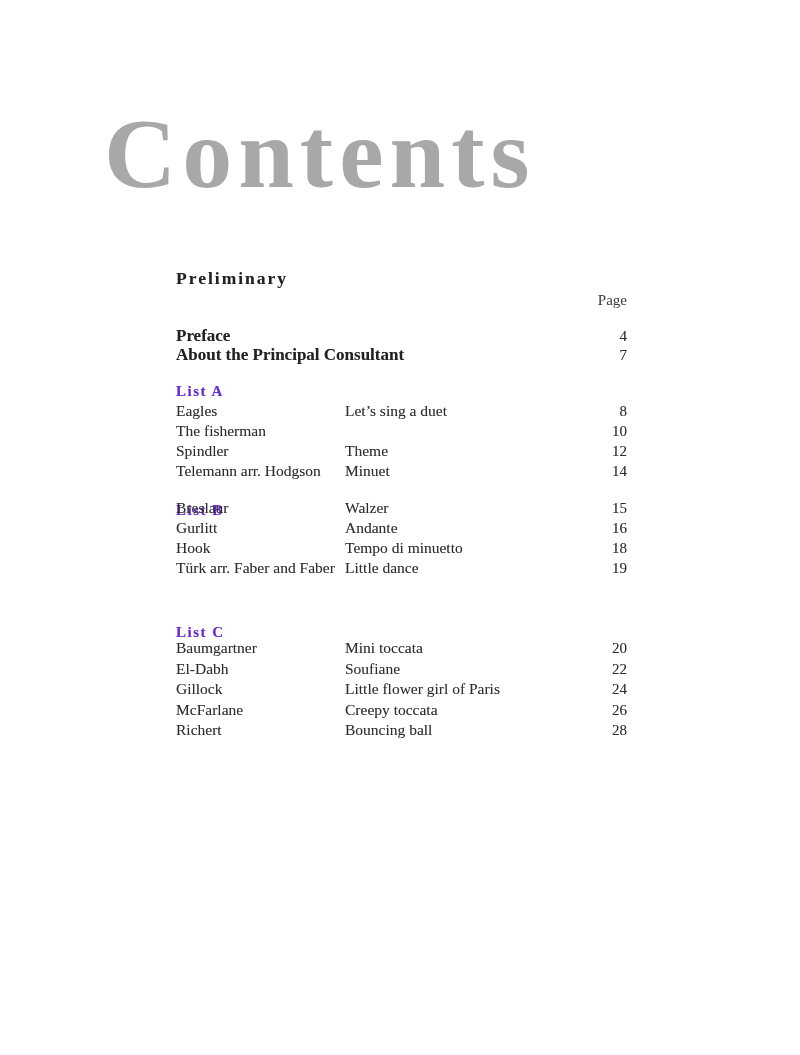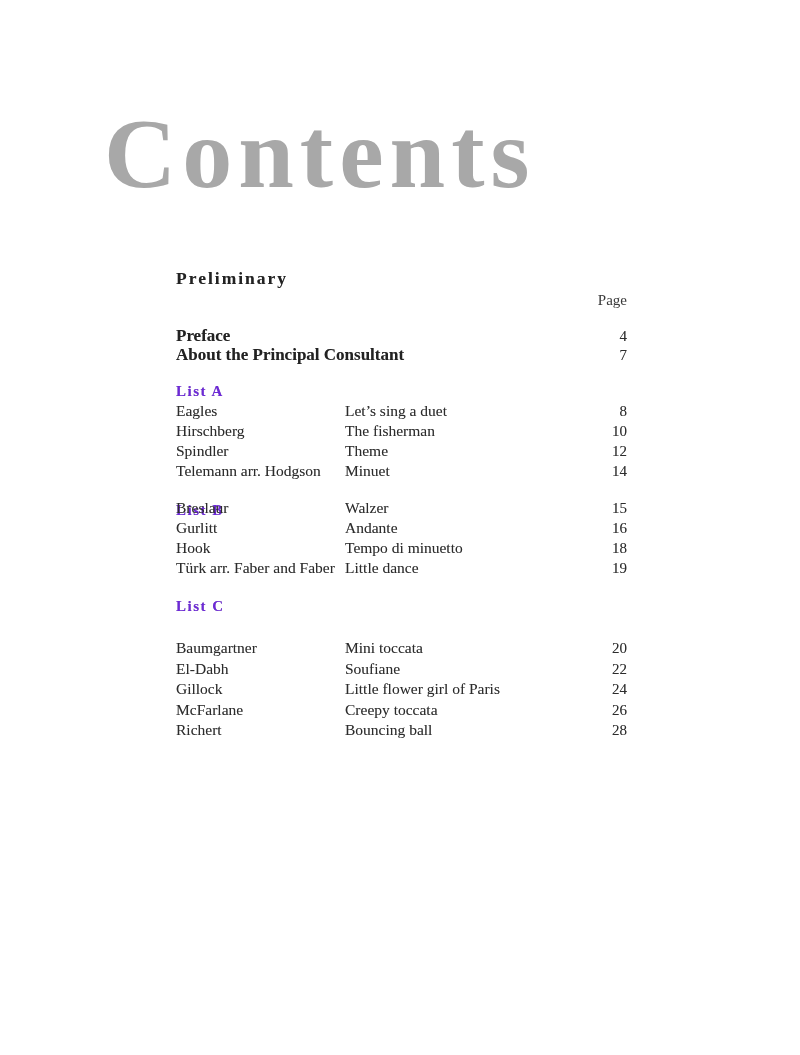--- a/index.html
+++ b/index.html
@@ -123,21 +123,20 @@
 
   <div class="abs content-col list-heading" style="top:381px;">List A</div>
 
   <div class="abs content-col toc-rows" style="top:401px;">
     <div class="toc-row">
       <span class="cell-composer">Eagles</span>
       <span class="cell-title">Let’s sing a duet</span>
       <span class="cell-page">8</span>
     </div>
     <div class="toc-row">
-      <span class="cell-composer">Hirschberg</span>
       <span class="cell-title">The fisherman</span>
       <span class="cell-page">10</span>
     </div>
     <div class="toc-row">
       <span class="cell-composer">Spindler</span>
       <span class="cell-title">Theme</span>
       <span class="cell-page">12</span>
     </div>
     <div class="toc-row">
       <span class="cell-composer">Telemann arr. Hodgson</span>
@@ -164,21 +163,21 @@
       <span class="cell-title">Tempo di minuetto</span>
       <span class="cell-page">18</span>
     </div>
     <div class="toc-row">
       <span class="cell-composer">Türk arr. Faber and Faber</span>
       <span class="cell-title">Little dance</span>
       <span class="cell-page">19</span>
     </div>
   </div>
 
-  <div class="abs content-col list-heading" style="top:596px;">List C</div>
+  <div class="abs content-col list-heading" style="top:622px;">List C</div>
 
   <div class="abs content-col toc-rows tight-c" style="top:638px;">
     <div class="toc-row">
       <span class="cell-composer">Baumgartner</span>
       <span class="cell-title">Mini toccata</span>
       <span class="cell-page">20</span>
     </div>
     <div class="toc-row">
       <span class="cell-composer">El-Dabh</span>
       <span class="cell-title">Soufiane</span>

